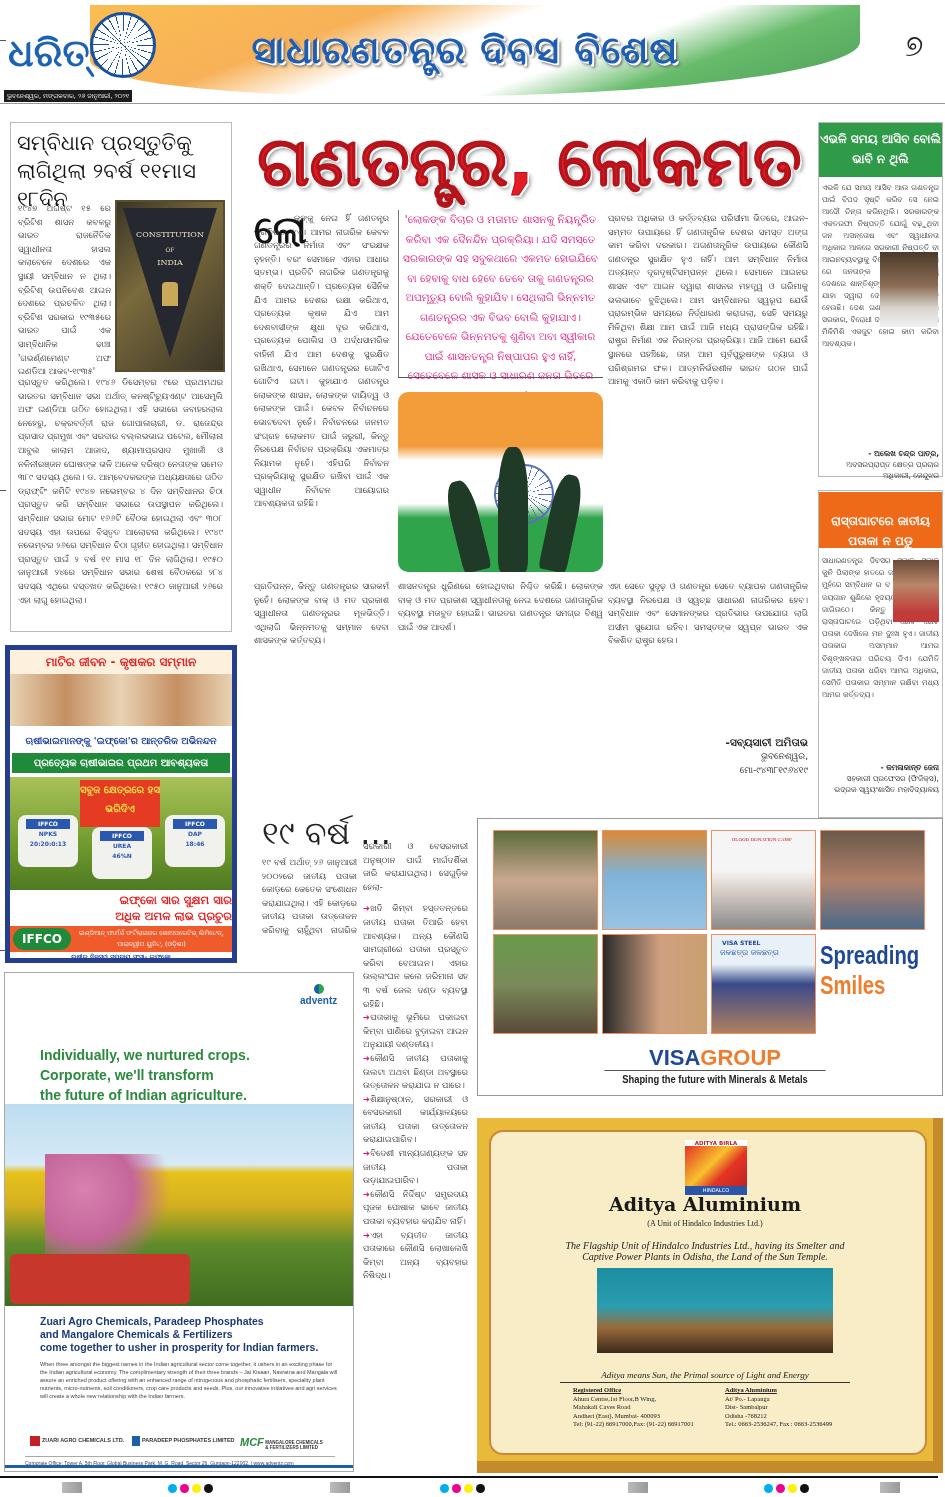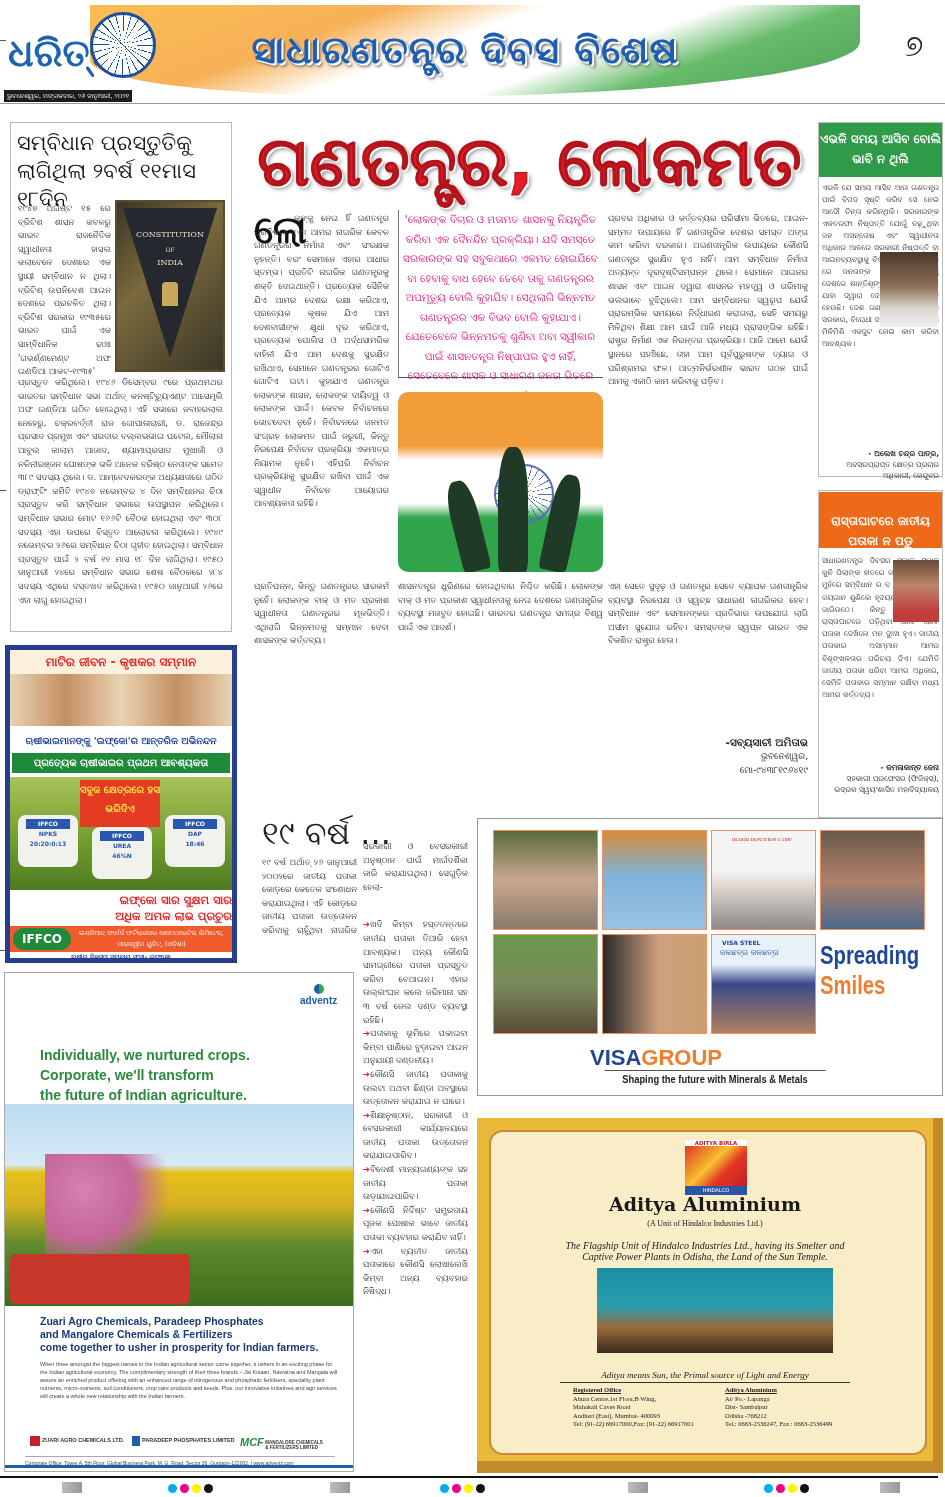--- a/index.html
+++ b/index.html
@@ -70,21 +70,21 @@
 #barsa-title{left:262px;top:812px;width:200px;font-size:32px;line-height:42px;color:#222}
 #barsa-col1{left:262px;top:856px;width:95px}
 #barsa-col2{left:363px;top:840px;width:105px}
 .arrow{color:#e0157a;font-weight:bold}
 
 #visa{left:477px;top:818px;width:466px;height:278px;border:1px solid #999;background:#fff}
 .vph{position:absolute;border:1px solid #f09060}
 #spreading{left:820px;top:940px;font-size:26px;line-height:30px;font-family:"Liberation Sans",sans-serif;font-weight:bold;transform:scaleX(.78);transform-origin:left}
 #spreading .s1{color:#1e4796}
 #spreading .s2{color:#ef7d2e}
-#visa-logo{left:590px;top:1045px;width:250px;text-align:left;font-size:22px;font-weight:bold;font-family:"Liberation Sans",sans-serif}
+#visa-logo{left:590px;top:1045px;width:250px;text-align:center;font-size:22px;font-weight:bold;font-family:"Liberation Sans",sans-serif}
 #visa-logo .v{color:#1e4796}
 #visa-logo .g{color:#ef7d2e}
 #visa-tag{left:585px;top:1070px;width:260px;text-align:center;font-size:11px;font-weight:bold;font-family:"Liberation Sans",sans-serif;border-top:1px solid #555;padding-top:2px;transform:scaleX(.85)}
 
 #adventz{left:4px;top:972px;width:350px;height:500px;border:1px solid #aaa;background:#fff}
 #adv-logo{left:300px;top:984px;font-size:10px;font-weight:bold;color:#1e60a8;font-family:"Liberation Sans",sans-serif;text-align:center}
 #adv-logo .dot{display:block;width:10px;height:10px;border-radius:50%;background:conic-gradient(#2aa84a 0 50%,#1e60a8 50%);margin:0 auto 1px}
 #adv-head{left:40px;top:1045px;width:300px;font-size:14px;line-height:20px;font-weight:bold;color:#2b8a3e;font-family:"Liberation Sans",sans-serif}
 #adv-photo{left:5px;top:1104px;width:348px;height:202px;background:linear-gradient(#bcdcf0 0,#d7eaf6 30%,#e7c11b 34%,#d4b020 50%,#5d8a2a 70%,#3f6d1f 100%)}
 #adv-photo .tractor{position:absolute;left:5px;top:150px;width:180px;height:50px;background:#c7372c;border-radius:6px}
@@ -207,21 +207,21 @@
 </div>
 <div class="abs" id="iffco-logo-band"></div>
 <div class="abs" id="iffco-logo">IFFCO</div>
 <div class="abs" id="iffco-addr">ଇଣ୍ଡିଆନ୍ ଫାର୍ମର୍ସ ଫର୍ଟିଲାଇଜର କୋଅପରେଟିଭ୍ ଲିମିଟେଡ୍, ପାରାଦ୍ୱୀପ ୟୁନିଟ୍, (ଓଡ଼ିଶା)</div>
 <div class="abs" id="iffco-footer">ଋଷୀର ନିଜସ୍ୱ ସମବାୟ ସଂସ୍ଥା- ଇଫ୍‌କୋ</div>
 
 <div class="abs" id="barsa-title">୧୯ ବର୍ଷ ...</div>
 <div class="abs body-text" id="barsa-col1" style="overflow:hidden;height:80px">୧୯ ବର୍ଷ ଅର୍ଥାତ୍ ୨୬ ଜାନୁଆରୀ ୨୦୦୨ରେ ଜାତୀୟ ପତାକା କୋଡ଼ରେ କେତେକ ସଂଶୋଧନ କରାଯାଇଥିଲା। ଏହି କୋଡ଼ରେ ଜାତୀୟ ପତାକା ଉତ୍ତୋଳନ କରିବାକୁ ଚାହୁଁଥିବା ନାଗରିକ ଅବା ସେସରକାରୀ</div>
 <div class="abs body-text" id="barsa-col2" style="overflow:hidden;height:615px">
   <div>ସରକାରୀ ଓ ବେସରକାରୀ ଅନୁଷ୍ଠାନ ପାଇଁ ମାର୍ଗଦର୍ଶିକା ଜାରି କରାଯାଇଥିଲା। ସେଗୁଡ଼ିକ ହେଲା-</div>
-  <div style="margin-top:24px"><span class="arrow">➜</span><span>ଖଦି କିମ୍ବା ହସ୍ତତନ୍ତରେ ଜାତୀୟ ପତାକା ତିଆରି ହେବା ଆବଶ୍ୟକ। ଅନ୍ୟ କୌଣସି ସାମଗ୍ରୀରେ ପତାକା ପ୍ରସ୍ତୁତ କରିବା ବେଆଇନ। ଏହାର ଉଲ୍ଲଂଘନ କଲେ ଜରିମାନା ସହ ୩ ବର୍ଷ ଜେଲ ଦଣ୍ଡ ବ୍ୟବସ୍ଥା ରହିଛି।</span></div>
+  <div style="margin-top:8px"><span class="arrow">➜</span><span>ଖଦି କିମ୍ବା ହସ୍ତତନ୍ତରେ ଜାତୀୟ ପତାକା ତିଆରି ହେବା ଆବଶ୍ୟକ। ଅନ୍ୟ କୌଣସି ସାମଗ୍ରୀରେ ପତାକା ପ୍ରସ୍ତୁତ କରିବା ବେଆଇନ। ଏହାର ଉଲ୍ଲଂଘନ କଲେ ଜରିମାନା ସହ ୩ ବର୍ଷ ଜେଲ ଦଣ୍ଡ ବ୍ୟବସ୍ଥା ରହିଛି।</span></div>
   <div><span class="arrow">➜</span><span>ପତାକାକୁ ଭୂମିରେ ପକାଇବା କିମ୍ବା ପାଣିରେ ବୁଡ଼ାଇବା ଆଇନ ଅନୁଯାୟୀ ଦଣ୍ଡନୀୟ।</span></div>
   <div><span class="arrow">➜</span><span>କୌଣସି ଜାତୀୟ ପତାକାକୁ ଉଲଟା ଅଥବା ଛିଣ୍ଡା ଅବସ୍ଥାରେ ଉତ୍ତୋଳନ କରାଯାଇ ନ ପାରେ।</span></div>
   <div><span class="arrow">➜</span><span>ଶିକ୍ଷାନୁଷ୍ଠାନ, ସରକାରୀ ଓ ବେସରକାରୀ କାର୍ଯ୍ୟାଳୟରେ ଜାତୀୟ ପତାକା ଉତ୍ତୋଳନ କରାଯାଇପାରିବ।</span></div>
   <div><span class="arrow">➜</span><span>ବିଦେଶୀ ମାନ୍ୟଗଣ୍ୟଙ୍କ ସହ ଜାତୀୟ ପତାକା ଉଡ଼ାଯାଇପାରିବ।</span></div>
   <div><span class="arrow">➜</span><span>କୌଣସି ନିର୍ଦ୍ଦିଷ୍ଟ ସମ୍ପ୍ରଦାୟ ପୂଜକ ପୋଷାକ ଭାବେ ଜାତୀୟ ପତାକା ବ୍ୟବହାର କରାଯିବ ନାହିଁ।</span></div>
   <div><span class="arrow">➜</span><span>ଏହା ବ୍ୟତୀତ ଜାତୀୟ ପତାକାରେ କୌଣସି ଲୋଖାଲେଖି କିମ୍ବା ଅନ୍ୟ ବ୍ୟବହାର ନିଷିଦ୍ଧ।</span></div>
 </div>
 
 <div class="abs" id="visa"></div>
 <div class="abs vph" style="left:493px;top:830px;width:105px;height:100px;background:linear-gradient(#5c6b3a,#c8a890 50%,#8a7a6a)"></div>

